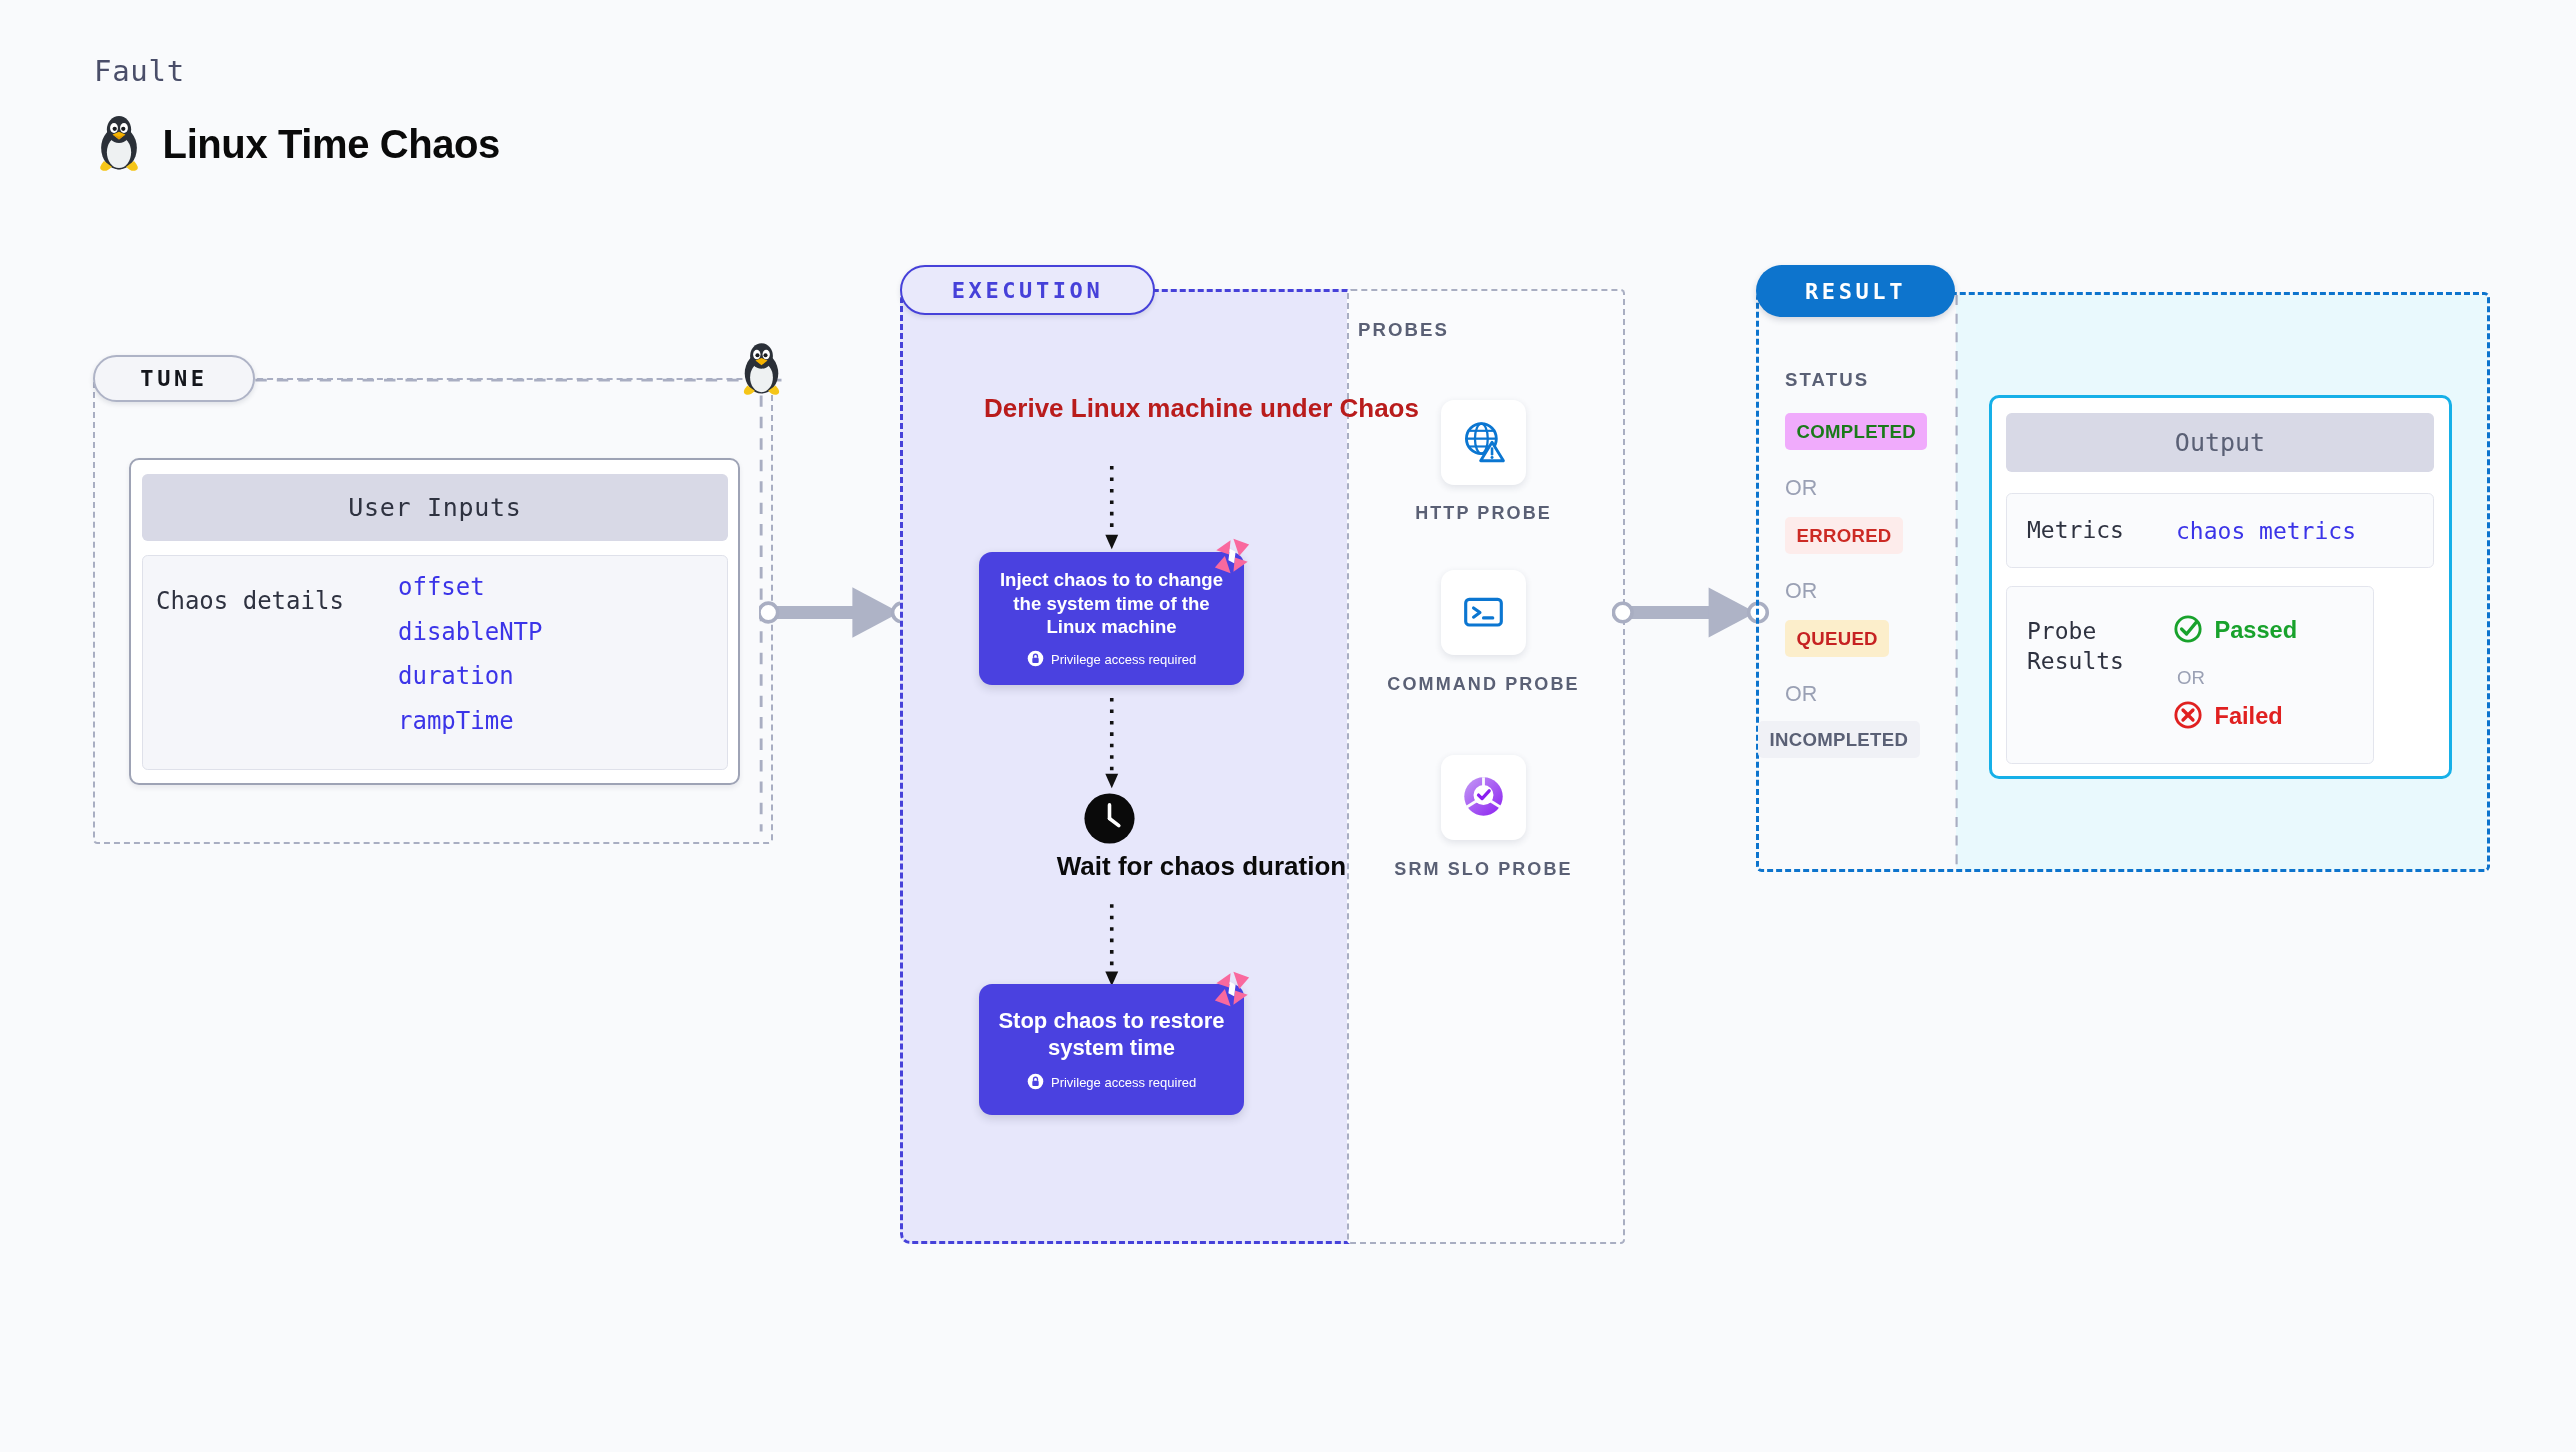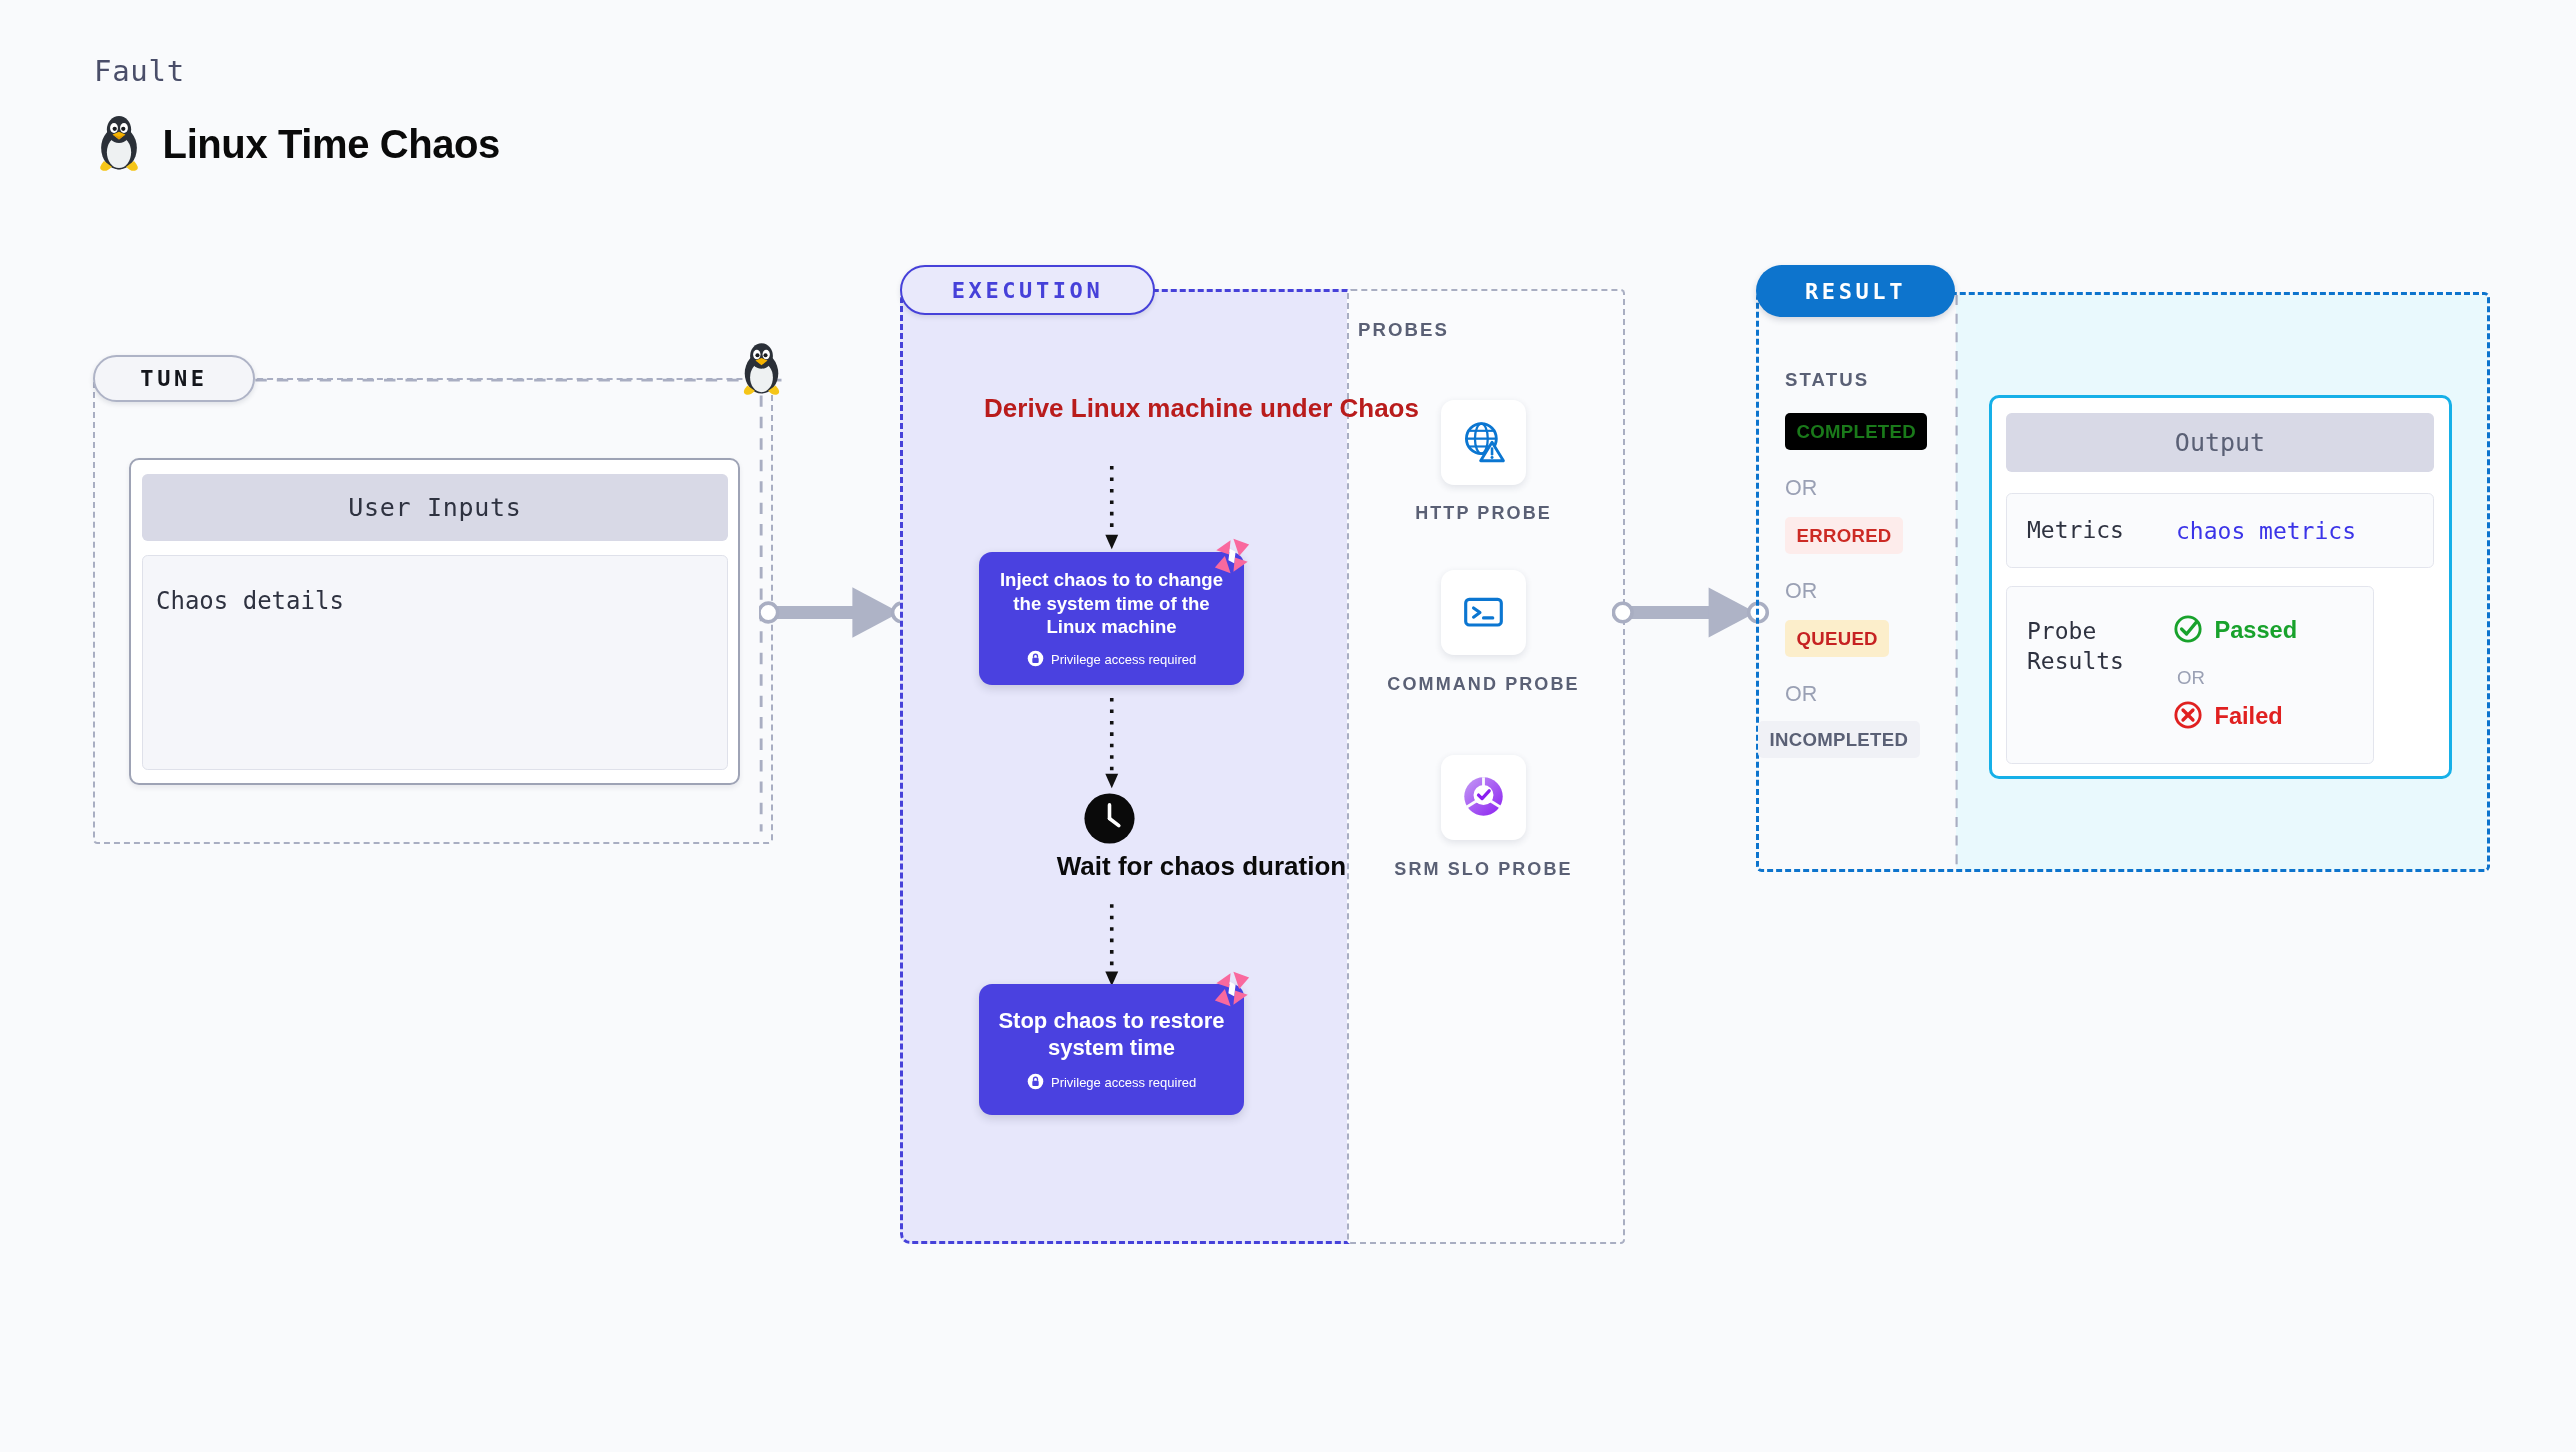--- a/index.html
+++ b/index.html
@@ -257,20 +257,26 @@
     </svg>
   </span>
   <svg class="conn" style="left:754px; top:395px;" width="14.3" height="444" viewBox="0 0 20 620">
     <line x1="10" y1="0" x2="10" y2="610" stroke="#a9aec2" stroke-width="4" stroke-dasharray="16 14"></line>
   </svg>
 
   <div class="tune-card"></div>
   <div class="tune-head">User Inputs</div>
   <div class="tune-body"></div>
   <div class="tune-label">Chaos details</div>
+  <div class="tune-params">
+    <span class="tune-param">offset</span>
+    <span class="tune-param">disableNTP</span>
+    <span class="tune-param">duration</span>
+    <span class="tune-param">rampTime</span>
+  </div>
 
   <svg class="conn" style="left:759px; top:573px;" width="158" height="79" viewBox="0 0 220 110">
     <line x1="16" y1="55" x2="150" y2="55" stroke="#aeb3c6" stroke-width="18"></line>
     <polygon points="130,20 196,55 130,90" fill="#aeb3c6"></polygon>
     <circle cx="13" cy="55" r="13" fill="#ffffff" stroke="#a9aec2" stroke-width="5"></circle>
     <circle cx="199" cy="55" r="13" fill="#ffffff" stroke="#a9aec2" stroke-width="5"></circle>
   </svg>
 
   <div class="frame frame-exec"></div>
   <div class="frame frame-probes"></div>
@@ -406,21 +412,21 @@
 
   <div class="frame frame-result-inner"></div>
   <div class="frame frame-result"></div>
   <svg class="conn" style="left:1953px; top:295px;" width="7.2" height="575" viewBox="0 0 10 802">
     <line x1="5" y1="0" x2="5" y2="802" stroke="#a9aec2" stroke-width="3" stroke-dasharray="14 12"></line>
   </svg>
   <div class="pill pill-result">RESULT</div>
 
   <div class="status-label">STATUS</div>
 
-  <div class="badge" style="left:1785px; top:413px; background:#000000; color:#1a7a1a;">COMPLETED</div>
+  <div class="badge" style="left:1785px; top:413px; background:#f0abfc; color:#1a7a1a;">COMPLETED</div>
   <div class="or-text" style="left:1785px; top:476px;">OR</div>
   <div class="badge" style="left:1785px; top:517px; background:#fdeceb; color:#cc2a24;">ERRORED</div>
   <div class="or-text" style="left:1785px; top:579px;">OR</div>
   <div class="badge" style="left:1785px; top:620px; background:#fceecb; color:#c62222;">QUEUED</div>
   <div class="or-text" style="left:1785px; top:682px;">OR</div>
   <div class="badge" style="left:1758px; top:721px; background:#f0f1f6; color:#5a6075;">INCOMPLETED</div>
 
   <div class="out-card"></div>
   <div class="out-head">Output</div>
 

